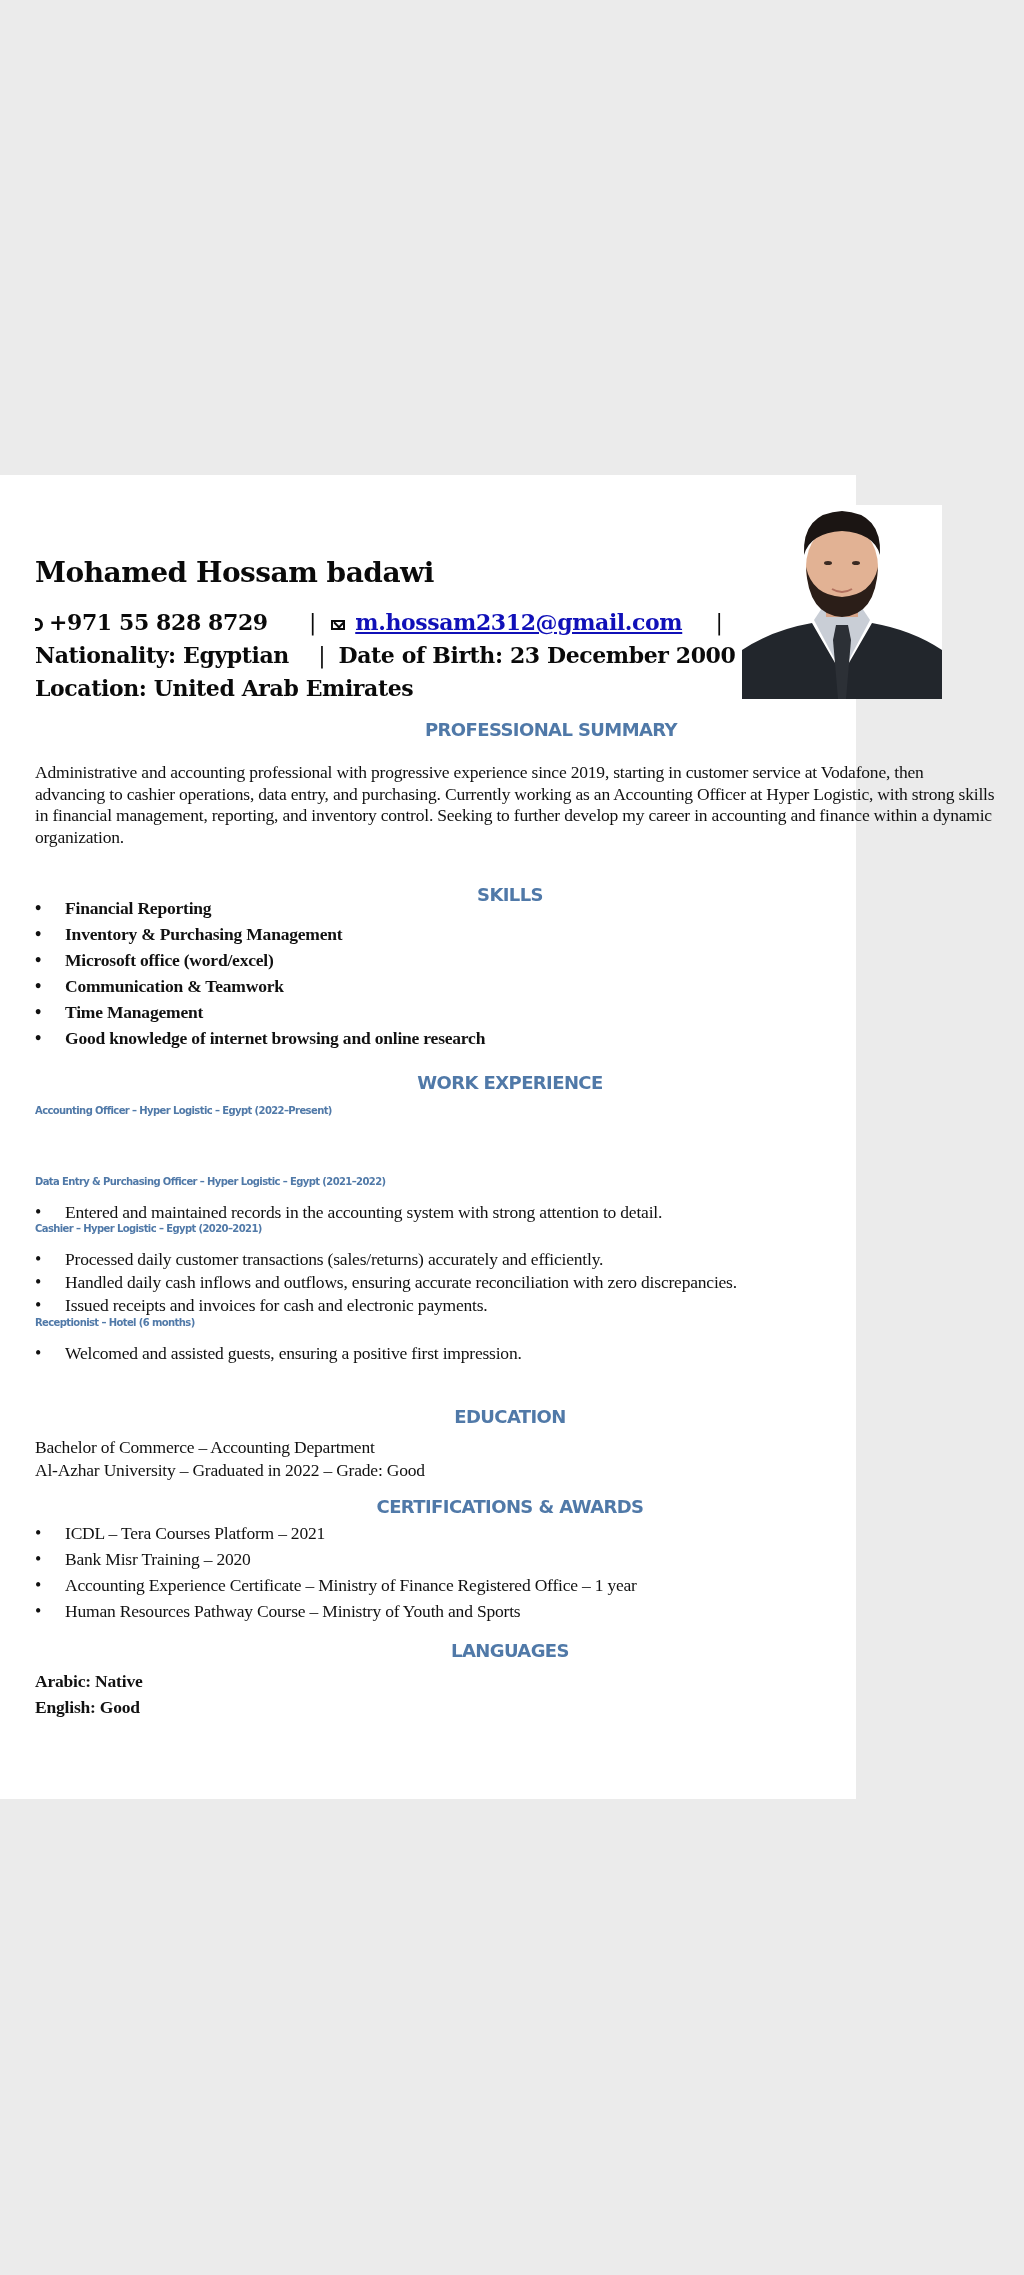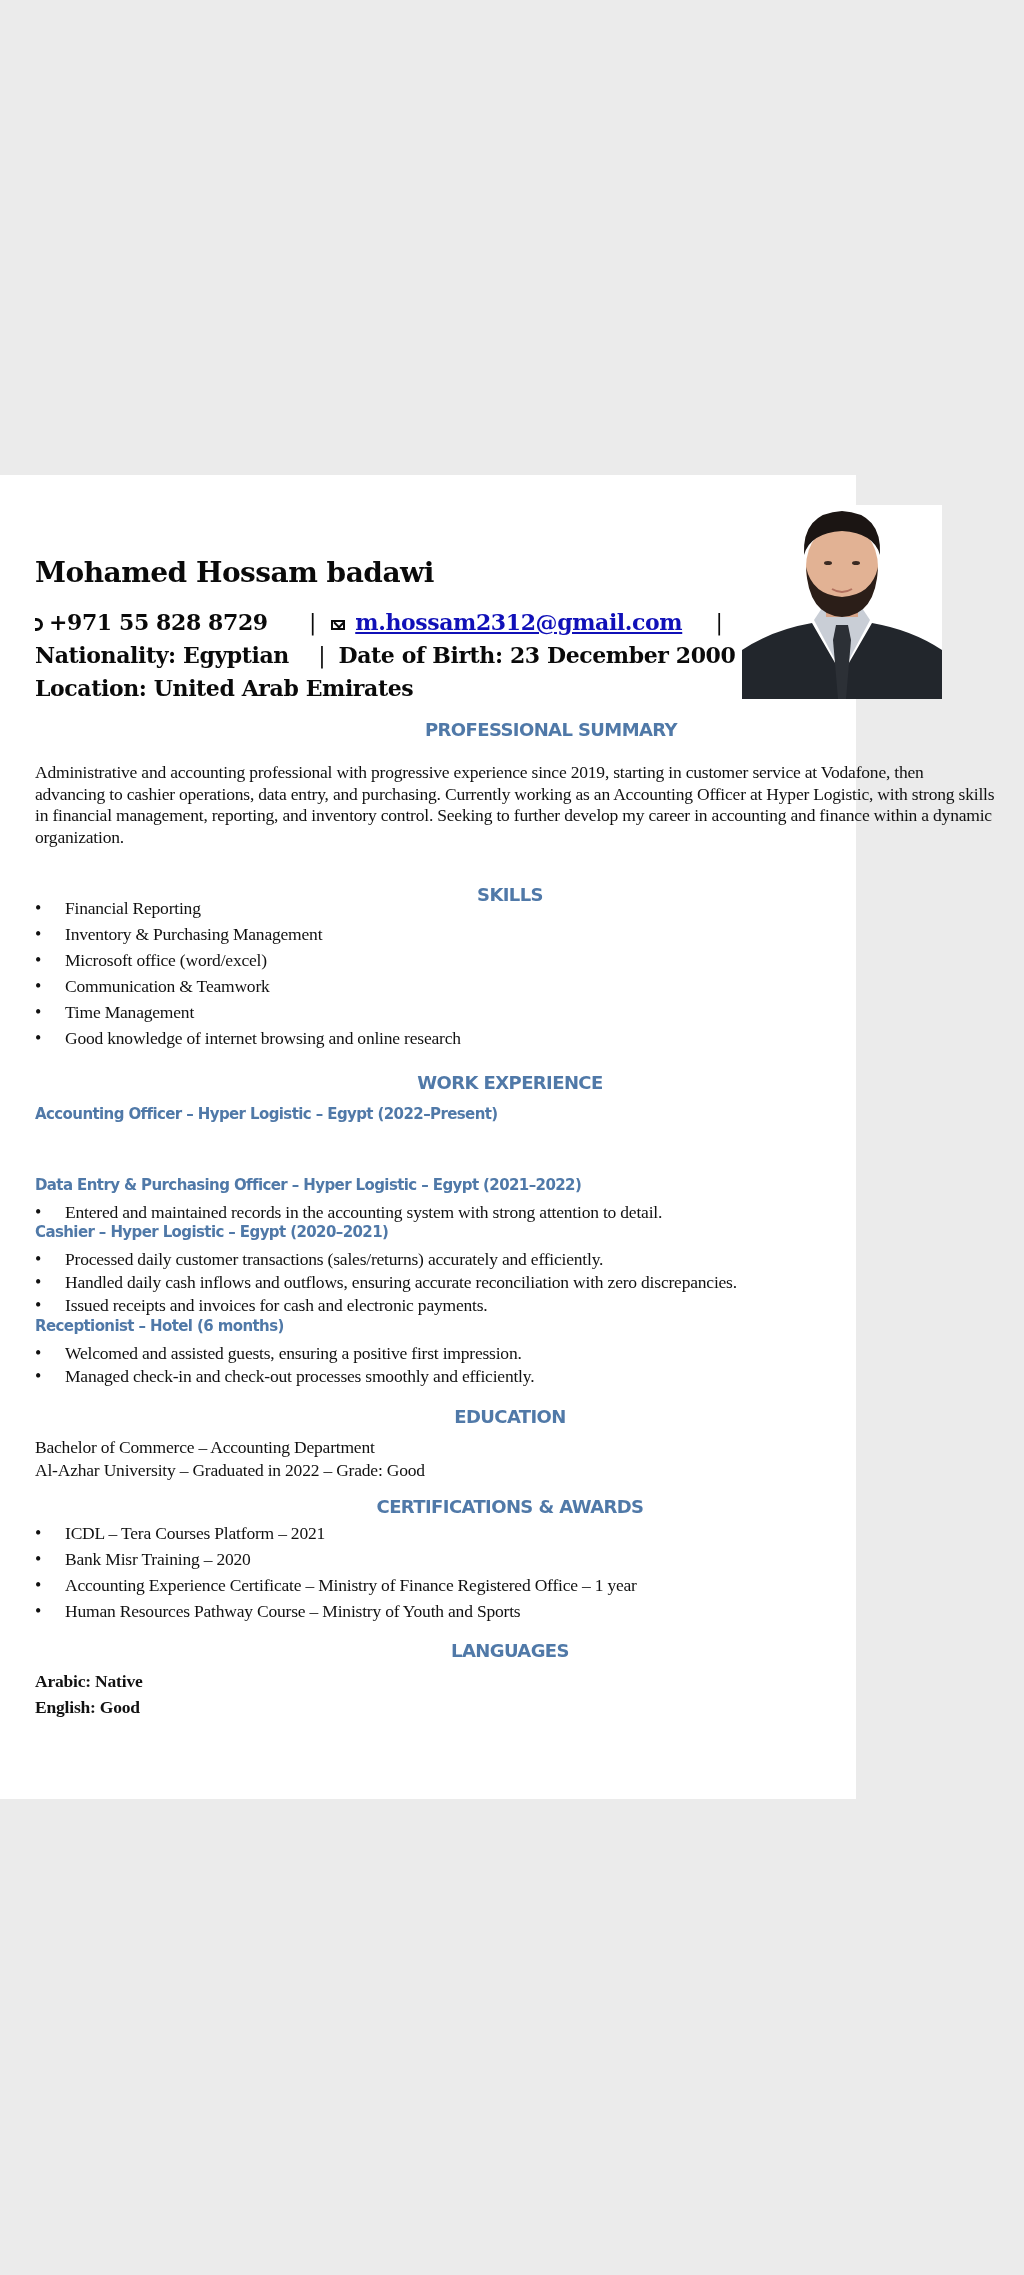--- a/index.html
+++ b/index.html
@@ -65,26 +65,26 @@
       color: #111;
       letter-spacing: -0.2px;
     }
     .summary {
       left: 35px; top: 287px; width: 960px;
       line-height: 21.5px;
     }
     ul.bullets { list-style: none; margin: 0; padding: 0; }
     ul.bullets li { position: relative; padding-left: 30px; white-space: nowrap; }
     ul.bullets li::before { content: "\2022"; position: absolute; left: 0; top: 0; font-size: 18px; }
-    .skills { left: 35px; top: 420px; line-height: 26px; }
+    .skills { left: 35px; top: 420px; line-height: 26px; font-weight: bold; }
     .job-title {
       left: 35px;
       font-family: "DejaVu Sans", sans-serif;
       font-weight: bold;
-      font-size: 15px;
+      font-size: 10px;
       color: #5079a8;
       letter-spacing: -0.6px;
       white-space: nowrap;
     }
     .job-bullets { left: 35px; line-height: 23px; }
     .job-bullets li { padding-left: 30px; }
     .plain-lines { left: 35px; line-height: 23px; white-space: nowrap; }
     .certs { left: 35px; top: 1045px; line-height: 26px; }
   </style>
 </head>
@@ -160,21 +160,20 @@
   <div class="abs job-title" style="top:748px;">Cashier – Hyper Logistic – Egypt (2020–2021)</div>
   <ul class="abs bullets body-text job-bullets" style="top:773px;">
     <li>Processed daily customer transactions (sales/returns) accurately and efficiently.</li>
     <li>Handled daily cash inflows and outflows, ensuring accurate reconciliation with zero discrepancies.</li>
     <li>Issued receipts and invoices for cash and electronic payments.</li>
   </ul>
 
   <div class="abs job-title" style="top:842px;">Receptionist – Hotel (6 months)</div>
   <ul class="abs bullets body-text job-bullets" style="top:867px;">
     <li>Welcomed and assisted guests, ensuring a positive first impression.</li>
-    <li>Managed check-in and check-out processes smoothly and efficiently.</li>
   </ul>
 
   <div class="abs section-title" style="top:931px;">EDUCATION</div>
   <div class="abs body-text plain-lines" style="top:961px;">
     <div>Bachelor of Commerce – Accounting Department</div>
     <div>Al-Azhar University – Graduated in 2022 – Grade: Good</div>
   </div>
 
   <div class="abs section-title" style="top:1021px;">CERTIFICATIONS &amp; AWARDS</div>
   <ul class="abs bullets body-text certs">

